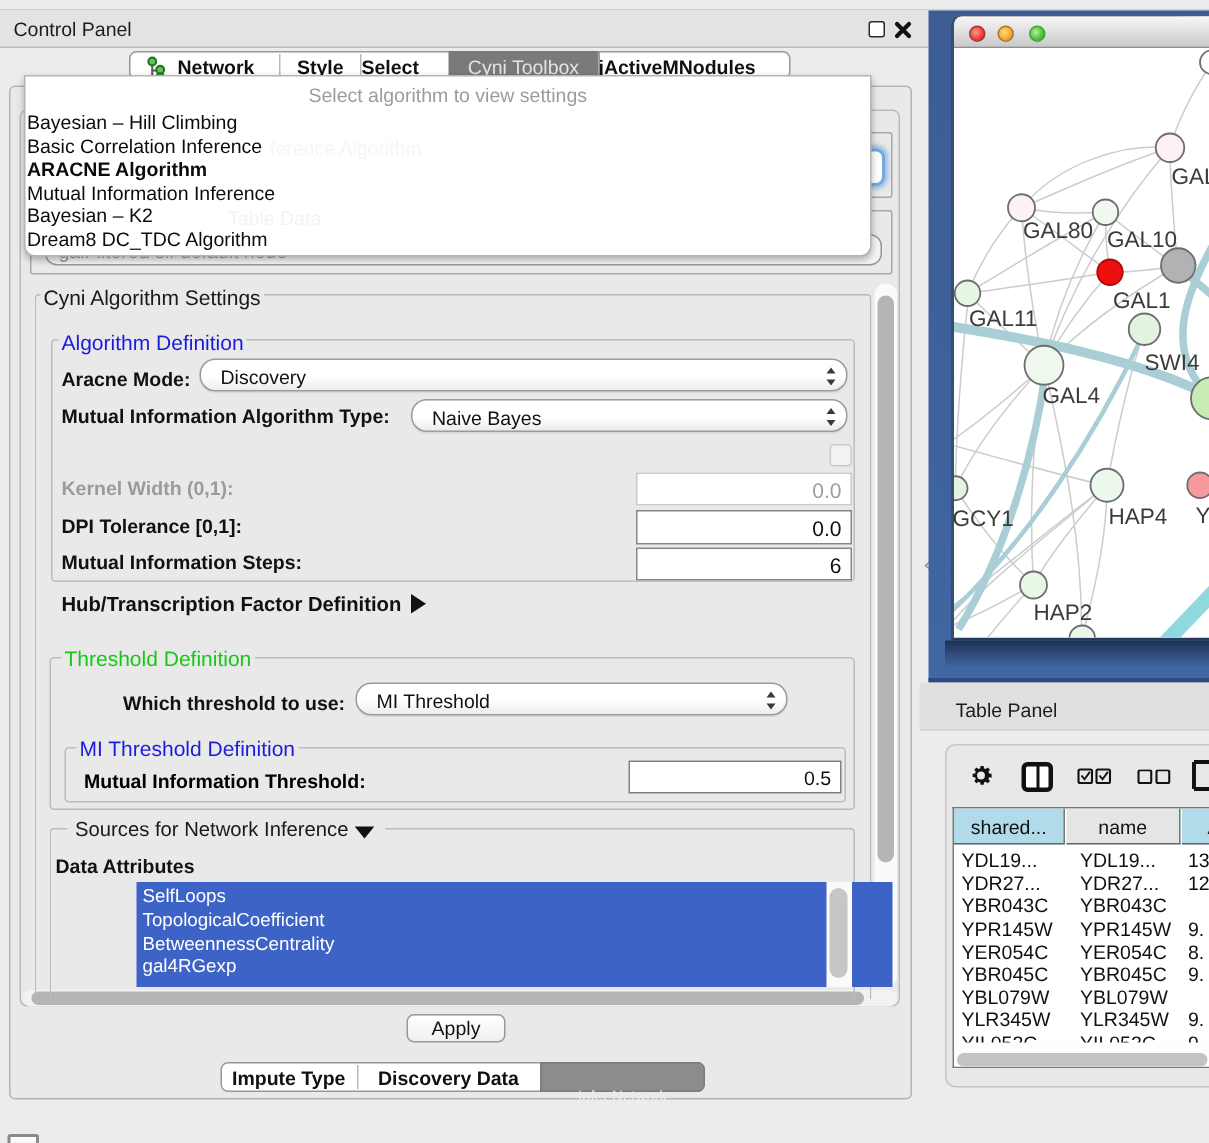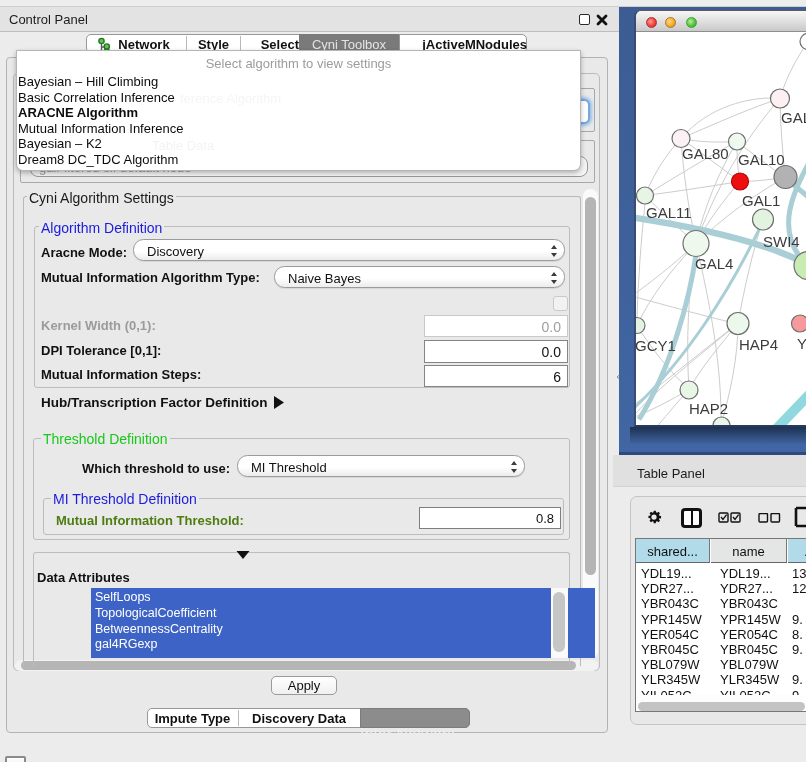--- a/index.html
+++ b/index.html
@@ -33,23 +33,23 @@
   <div class="abs" style="left:399px;top:34px;width:1px;height:19px;background:#989898;"></div>
 
   <svg class="abs" style="left:96px;top:36px" width="16" height="17" viewBox="0 0 16 17">
     <path d="M5.5 6 V16 M5.5 11 H9 M5.5 16 H9" stroke="#5a5a66" stroke-width="1.4" fill="none"></path>
     <circle cx="5.5" cy="5" r="2.6" fill="#6dbb5c" stroke="#1e7a1e" stroke-width="1.4"></circle>
     <circle cx="10.8" cy="10.5" r="2.6" fill="#6dbb5c" stroke="#1e7a1e" stroke-width="1.4"></circle>
     <circle cx="10.8" cy="15.5" r="2.6" fill="#6dbb5c" stroke="#1e7a1e" stroke-width="1.4"></circle>
   </svg>
   <div class="abs bold" style="left:113px;top:37px;width:62px;text-align:center;font-size:13px;color:#111;">Network</div>
   <div class="abs bold" style="left:187px;top:37px;width:53px;text-align:center;font-size:13px;color:#111;">Style</div>
-  <div class="abs bold" style="left:241px;top:37px;width:58px;text-align:right;font-size:13px;color:#111;">Select</div>
+  <div class="abs bold" style="left:241px;top:37px;width:58px;text-align:left;font-size:13px;color:#111;">Select</div>
   <div class="abs" style="left:299px;top:37px;width:100px;text-align:center;font-size:13px;color:#e4e4e4;">Cyni Toolbox</div>
-  <div class="abs bold" style="left:399px;top:37px;width:128px;text-align:right;font-size:13px;color:#111;">jActiveMNodules</div>
+  <div class="abs bold" style="left:399px;top:37px;width:128px;text-align:left;font-size:13px;color:#111;">jActiveMNodules</div>
 
   <div class="abs" style="left:13px;top:73px;width:587px;height:598px;border:1px solid #bbbbbb;border-radius:5px;background:#e9e9e9;"></div>
 
   <div class="abs" style="left:20px;top:88px;width:575px;height:44px;border:1px solid #a8a8a8;border-radius:2px;"></div>
   <div class="abs" style="left:300px;top:99px;width:290px;height:25px;border-radius:6px;background:#fff;border:2px solid #76a7dd;box-shadow:0 0 3px 2px rgba(90,157,224,.55);"></div>
   <div class="abs" style="left:20px;top:140px;width:575px;height:43px;border:1px solid #a8a8a8;border-radius:2px;"></div>
   <div class="abs" style="left:30px;top:156px;width:558px;height:21px;border-radius:8px;background:#f4f4f4;border:1px solid #979797;font-size:13px;color:#9a9a9a;padding:3px 0 0 8px;">galFiltered sif default node</div>
 
   <div class="abs" style="left:583px;top:189px;width:15px;height:469px;background:#fafafa;border-radius:7px;"></div>
   <div class="abs" style="left:585px;top:197px;width:11px;height:378px;background:#b5b5b5;border-radius:6px;"></div>
@@ -92,43 +92,44 @@
   <div class="abs" style="left:33px;top:438px;width:537px;height:102px;border:1px solid #bcbcbc;border-radius:3px;"></div>
   <div class="abs" style="left:41px;top:431px;background:#e9e9e9;padding:0 2px;font-size:14px;color:#18c818;">Threshold Definition</div>
 
   <div class="abs bold" style="left:82px;top:461px;font-size:13px;color:#111;">Which threshold to use:</div>
   <div class="abs combo" style="left:237px;top:455px;width:288px;height:22px;">
     <span>MI Threshold</span>
   </div>
 
   <div class="abs" style="left:43px;top:498px;width:521px;height:37px;border:1px solid #bcbcbc;border-radius:3px;"></div>
   <div class="abs" style="left:51px;top:491px;background:#e9e9e9;padding:0 2px;font-size:14px;color:#1b1bdd;">MI Threshold Definition</div>
-  <div class="abs bold" style="left:56px;top:513px;font-size:13px;color:#4d7c0f;">Mutual Information Threshold:</div>
-  <div class="abs" style="left:419px;top:507px;width:142px;height:22px;border:1px solid #7e7e7e;background:#fff;font-size:13px;color:#111;text-align:right;padding:3px 6px 0 0;">0.8</div>
+  <div class="abs bold" style="left:56px;top:513px;font-size:13px;color:#000000;">Mutual Information Threshold:</div>
+  <div class="abs" style="left:419px;top:507px;width:142px;height:22px;border:1px solid #7e7e7e;background:#fff;font-size:13px;color:#111;text-align:right;padding:3px 6px 0 0;">0.5</div>
 
   <div class="abs" style="left:33px;top:552px;width:537px;height:114px;border:1px solid #bcbcbc;border-top-left-radius:3px;border-top-right-radius:3px;border-bottom:none;"></div>
+  <div class="abs" style="left:45px;top:545px;width:212px;height:16px;background:#e9e9e9;padding:0 0 0 5px;font-size:13.5px;color:#1a1a1a;">Sources for Network Inference</div>
   <svg class="abs" style="left:234px;top:549px;" width="18" height="12" viewBox="0 0 15 12">
     <path d="M1 2 L14 2 L7.5 10 Z" fill="#111"></path>
   </svg>
   <div class="abs bold" style="left:37px;top:570px;font-size:13px;color:#111;">Data Attributes</div>
 
   <div class="abs" style="left:46px;top:588px;width:504px;height:70px;background:#3c63c5;overflow:hidden;margin-left:45px;">
     <div style="font-size:12.5px;color:#fff;padding:2px 0 0 4px;line-height:15.8px;">SelfLoops<br>TopologicalCoefficient<br>BetweennessCentrality<br>gal4RGexp<br>&nbsp;</div>
   </div>
   <div class="abs" style="left:551px;top:588px;width:17px;height:70px;background:#fafafa;"></div>
   <div class="abs" style="left:553px;top:592px;width:12px;height:60px;background:#c6c6c6;border-radius:6px;"></div>
 
   <div class="abs" style="left:271px;top:676px;width:66px;height:19px;border:1px solid #9a9a9a;border-radius:5px;background:linear-gradient(#ffffff,#f0f0f0);text-align:center;font-size:13px;color:#111;padding-top:1px;">Apply</div>
 
   <div class="abs" style="left:147px;top:708px;width:323px;height:20px;background:#fff;border:1px solid #989898;border-radius:5px;"></div>
   <div class="abs" style="left:238px;top:710px;width:1px;height:16px;background:#b9b9b9;"></div>
   <div class="abs" style="left:360px;top:708px;width:110px;height:20px;background:#8c8c8c;border:1px solid #7c7c7c;border-top-right-radius:5px;border-bottom-right-radius:5px;"></div>
   <div class="abs bold" style="left:147px;top:711px;width:91px;text-align:center;font-size:13px;color:#111;">Impute Type</div>
   <div class="abs bold" style="left:238px;top:711px;width:122px;text-align:center;font-size:13px;color:#111;">Discovery Data</div>
-  <div class="abs" style="left:360px;top:726px;width:110px;text-align:left;font-size:16px;color:#ececec;">Infer Network</div>
+  <div class="abs" style="left:360px;top:726px;width:110px;text-align:center;font-size:10px;color:#ececec;">Infer Network</div>
 
   <div class="abs" style="left:5px;top:756px;width:21px;height:12px;border:2px solid #8a8a8a;border-radius:2px;background:linear-gradient(#ffffff,#ededed);"></div>
 
   <svg class="abs" style="left:616px;top:372px;" width="8" height="10" viewBox="0 0 8 10">
     <path d="M6 1 L1 5 L6 9" stroke="#8a8a8a" stroke-width="1" fill="none"></path>
   </svg>
 
   <div class="abs" style="left:16px;top:50px;width:565px;height:121px;background:#fff;border:1px solid #b5b5b5;border-radius:0 0 7px 7px;box-shadow:0 2px 5px rgba(0,0,0,0.28);"></div>
   <div class="abs" style="left:16px;top:56px;width:565px;text-align:center;font-size:13px;color:#9c9c9c;">Select algorithm to view settings</div>
   <div class="abs" style="left:180px;top:91px;font-size:13px;color:#f5f5f5;">ference Algorithm</div>

